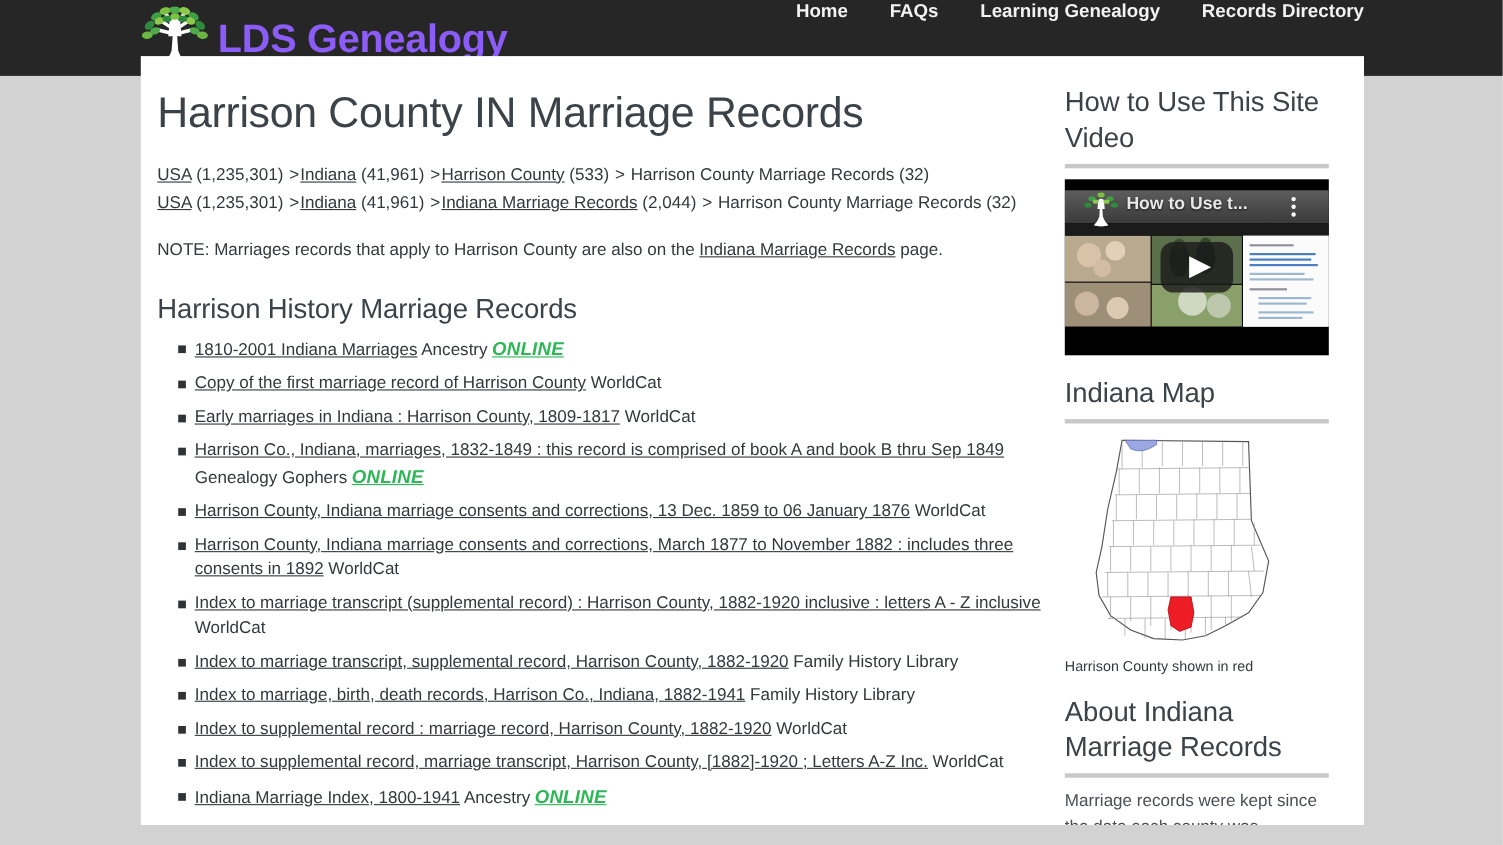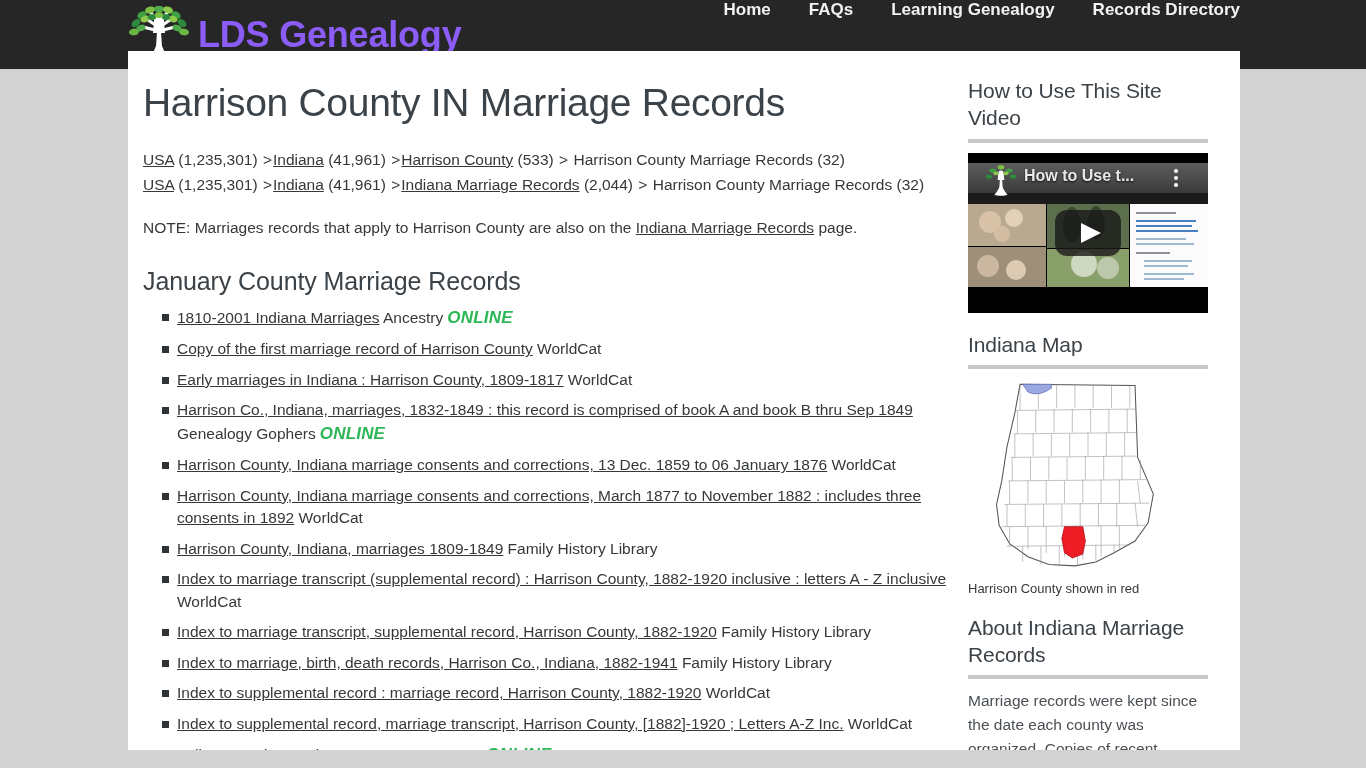--- a/index.html
+++ b/index.html
@@ -114,31 +114,32 @@
     background: #2f3336;
   }
   .src { color: #35383b; }
   .online-tag {
     color: #2db757;
     font-style: italic;
     font-weight: 600;
     font-size: 17px;
     padding-left: 4px;
     letter-spacing: 0.2px;
+    text-decoration: underline;
   }
 
   
   .sidebar {
     position: absolute; right: 32px; top: 0;
     width: 240px;
     padding-top: 26px;
   }
   .side-heading {
     margin: 0;
-    font-size: 21px;
+    font-size: 25px;
     font-weight: 400;
     color: #3b4248;
     line-height: 1.3;
     letter-spacing: -0.1px;
   }
   .side-rule {
     height: 4px;
     background: #c8c8c8;
     margin: 7px 0 10px 0;
   }
@@ -262,30 +263,29 @@
 
     <div class="breadcrumb">
       <div id="bc0"><a href="#">USA</a><span> (1,235,301) </span><span class="bc-sep">&gt;</span><a href="#">Indiana</a><span> (41,961) </span><span class="bc-sep">&gt;</span><a href="#">Harrison County</a><span> (533) </span><span class="bc-sep">&gt;</span><span> Harrison County Marriage Records (32)</span></div>
       <div id="bc1"><a href="#">USA</a><span> (1,235,301) </span><span class="bc-sep">&gt;</span><a href="#">Indiana</a><span> (41,961) </span><span class="bc-sep">&gt;</span><a href="#">Indiana Marriage Records</a><span> (2,044) </span><span class="bc-sep">&gt;</span><span> Harrison County Marriage Records (32)</span></div>
     </div>
 
     <p class="note">
       <span>NOTE: Marriages records that apply to Harrison County are also on the </span><a href="#">Indiana Marriage Records</a><span> page.</span>
     </p>
 
-    <h2 class="section-title">January County Marriage Records</h2>
+    <h2 class="section-title">Harrison History Marriage Records</h2>
 
     <ul class="rec-list" id="records-list">
         <li><a href="#">1810-2001 Indiana Marriages</a><span class="src"> Ancestry</span><span class="online-tag">ONLINE</span></li>
         <li><a href="#">Copy of the first marriage record of Harrison County</a><span class="src"> WorldCat</span></li>
         <li><a href="#">Early marriages in Indiana : Harrison County, 1809-1817</a><span class="src"> WorldCat</span></li>
         <li><a href="#">Harrison Co., Indiana, marriages, 1832-1849 : this record is comprised of book A and book B thru Sep 1849</a><span class="src"> Genealogy Gophers</span><span class="online-tag">ONLINE</span></li>
         <li><a href="#">Harrison County, Indiana marriage consents and corrections, 13 Dec. 1859 to 06 January 1876</a><span class="src"> WorldCat</span></li>
         <li><a href="#">Harrison County, Indiana marriage consents and corrections, March 1877 to November 1882 : includes three consents in 1892</a><span class="src"> WorldCat</span></li>
-        <li><a href="#">Harrison County, Indiana, marriages 1809-1849</a><span class="src"> Family History Library</span></li>
         <li><a href="#">Index to marriage transcript (supplemental record) : Harrison County, 1882-1920 inclusive : letters A - Z inclusive</a><span class="src"> WorldCat</span></li>
         <li><a href="#">Index to marriage transcript, supplemental record, Harrison County, 1882-1920</a><span class="src"> Family History Library</span></li>
         <li><a href="#">Index to marriage, birth, death records, Harrison Co., Indiana, 1882-1941</a><span class="src"> Family History Library</span></li>
         <li><a href="#">Index to supplemental record : marriage record, Harrison County, 1882-1920</a><span class="src"> WorldCat</span></li>
         <li><a href="#">Index to supplemental record, marriage transcript, Harrison County, [1882]-1920 ; Letters A-Z Inc.</a><span class="src"> WorldCat</span></li>
         <li><a href="#">Indiana Marriage Index, 1800-1941</a><span class="src"> Ancestry</span><span class="online-tag">ONLINE</span></li>
       </ul>
   </div>
 
   <aside class="sidebar">

